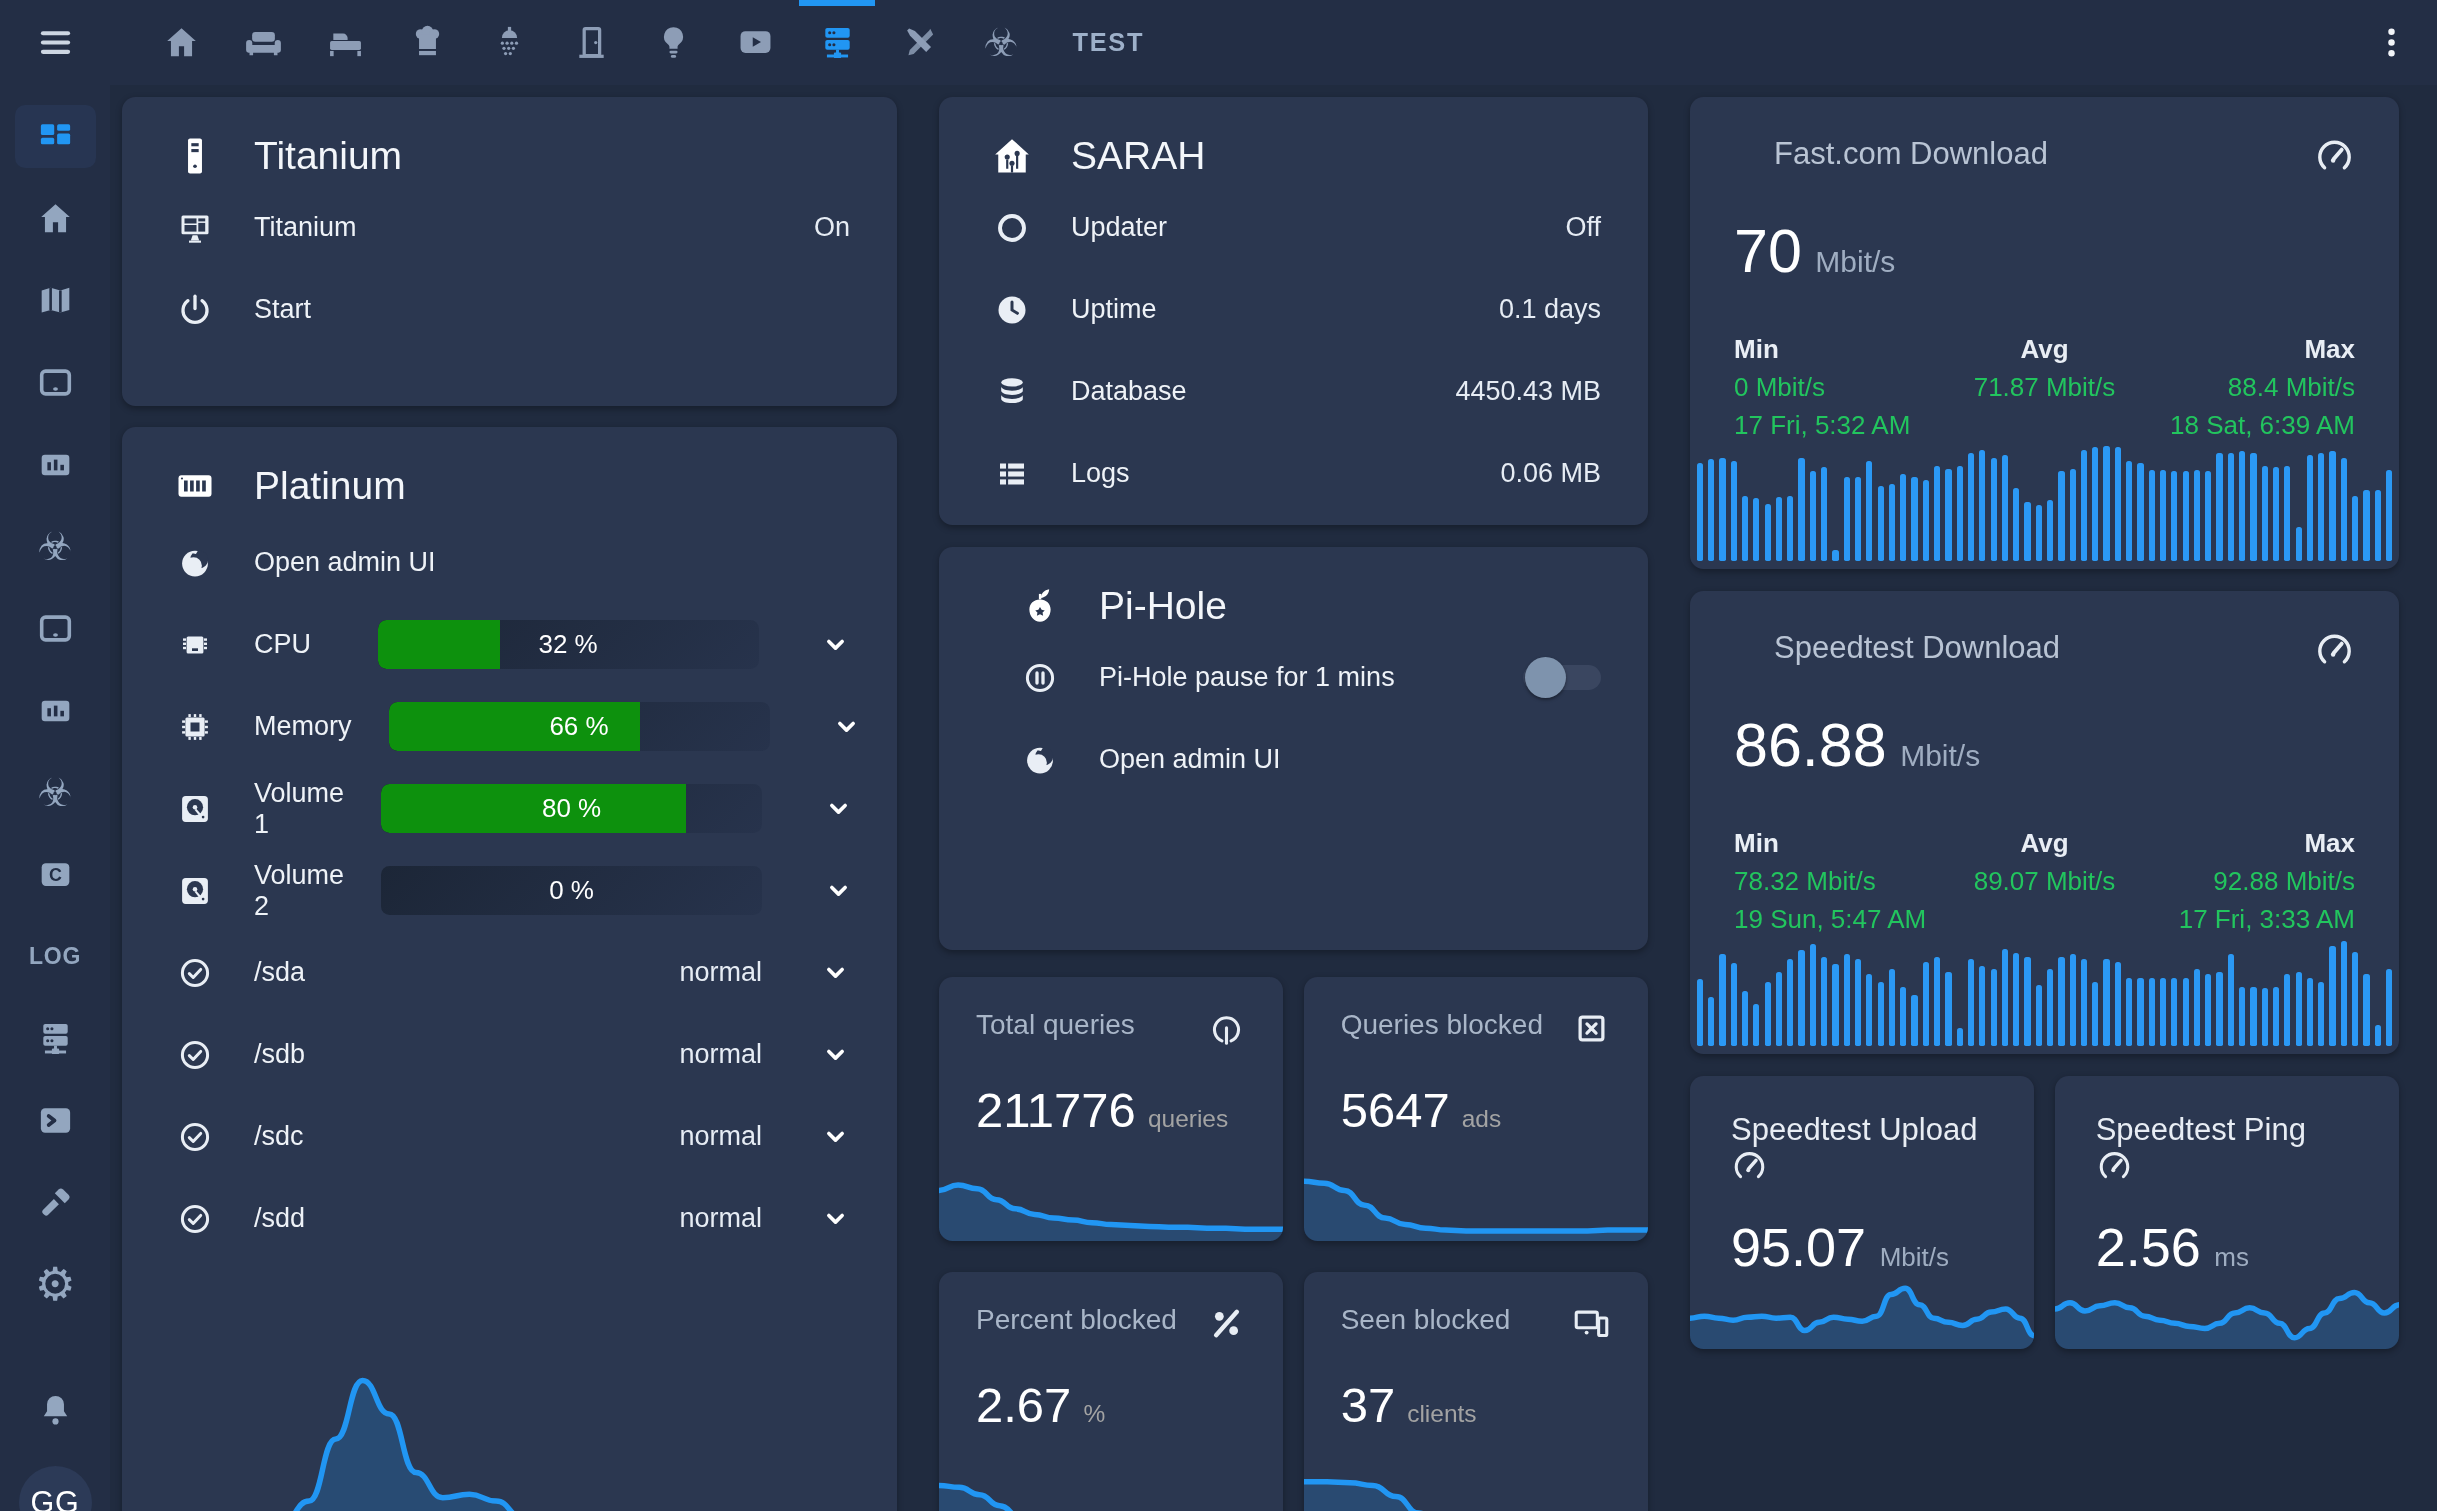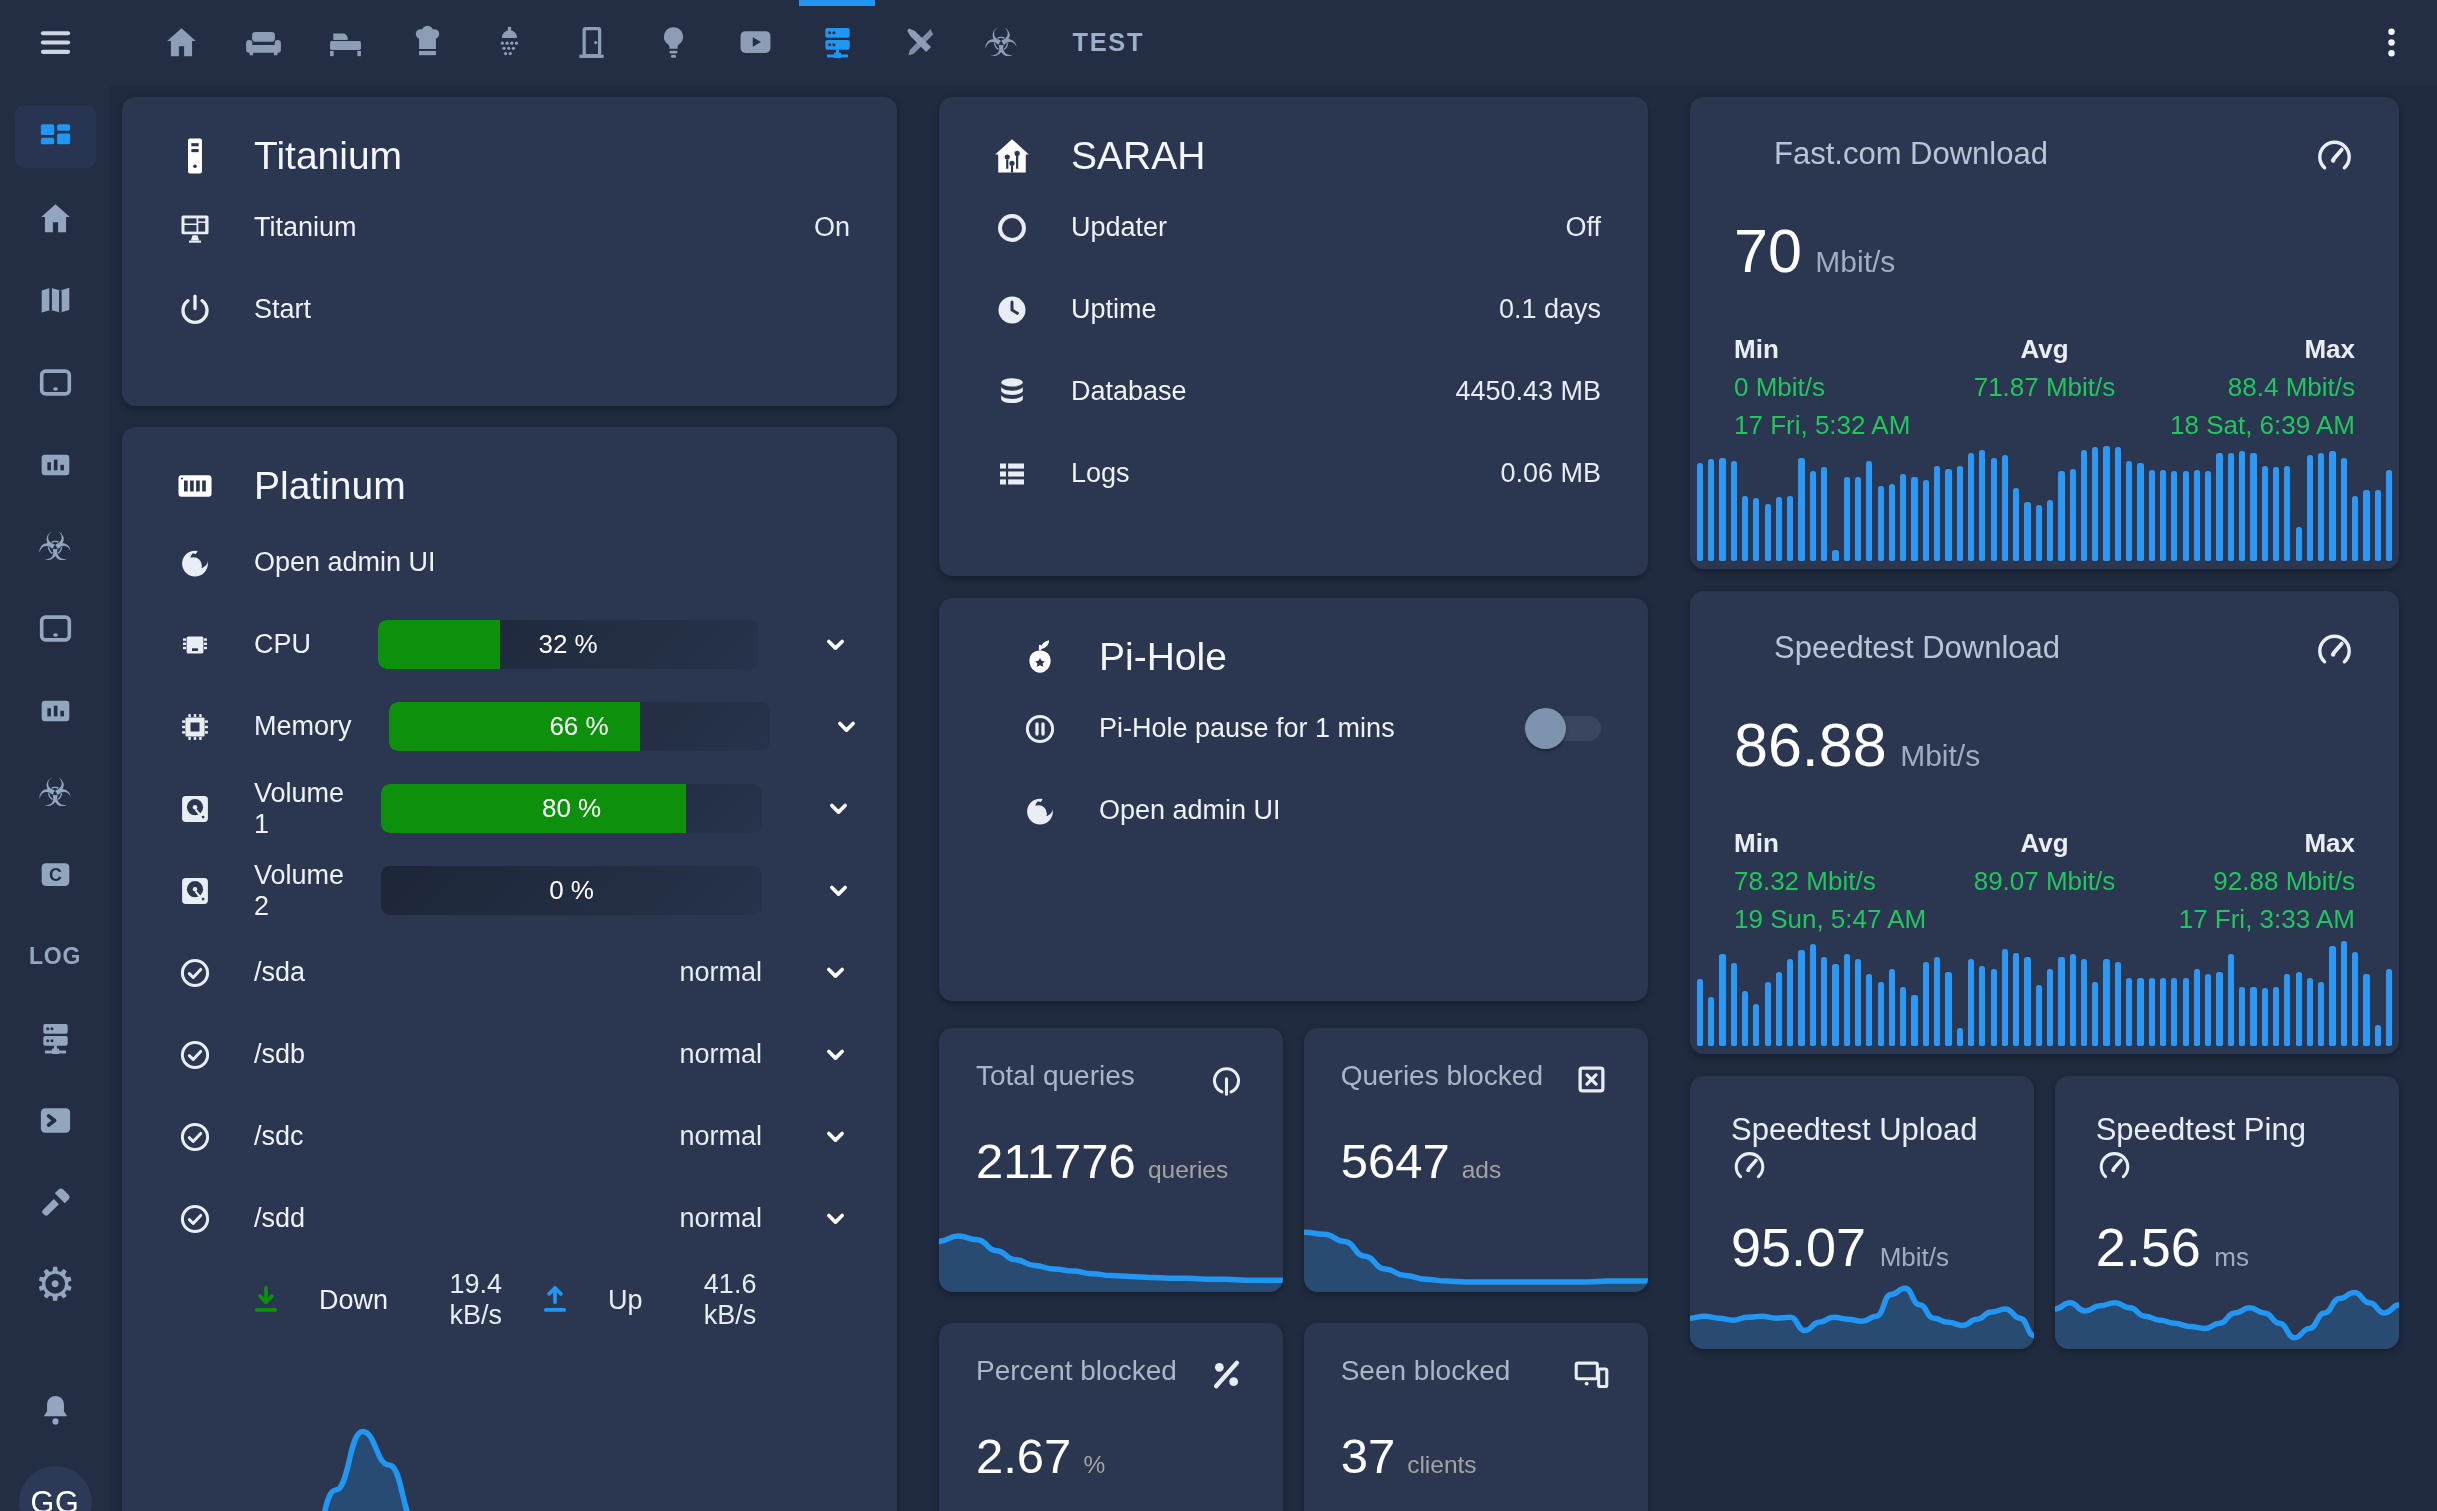--- a/index.html
+++ b/index.html
@@ -542,56 +542,32 @@
             </span>
           <span class="lbl">/sdd</span>
           <span class="disk-val">normal</span>
           <span class="chev disk-chev">
               <svg viewBox="0 0 24 24" fill="none" stroke="currentColor" stroke-width="3" stroke-linecap="round" stroke-linejoin="round">
                 <path d="M6.5 9.5 12 15l5.5-5.5"></path>
               </svg>
             </span>
         </div>
 
-        <div class="netrow">
-          <div class="netgroup down">
-            <span class="nic" style="color:var(--green)">
-                <svg viewBox="0 0 24 24" fill="none" stroke="currentColor" stroke-width="2.6" stroke-linecap="round" stroke-linejoin="round">
-                  <path d="M12 3.5v10"></path>
-                  <path d="M7.8 9.3 12 13.5l4.2-4.2"></path>
-                  <path d="M5.5 19h13"></path>
-                </svg>
-              </span>
-            <span>Down</span>
-            <span class="netval" style="margin-left:25.4px">19.4 kB/s</span>
-          </div>
-          <div class="netgroup up">
-            <span class="nic" style="color:var(--accent)">
-                <svg viewBox="0 0 24 24" fill="none" stroke="currentColor" stroke-width="2.6" stroke-linecap="round" stroke-linejoin="round">
-                  <path d="M12 13.5v-10"></path>
-                  <path d="M7.8 7.7 12 3.5l4.2 4.2"></path>
-                  <path d="M5.5 19h13"></path>
-                </svg>
-              </span>
-            <span>Up</span>
-            <span class="netval" style="margin-left:25.4px">41.6 kB/s</span>
-          </div>
-        </div>
         <div class="netchart">
             <svg viewBox="0 0 600 150" preserveAspectRatio="none">
               <path d="M0,144.6 C10.3,144.6 10.3,144.6 20.7,144.6 C31.0,144.6 31.0,144.6 41.4,144.6 C51.7,144.6 51.7,144.6 62.1,144.6 C72.4,144.6 72.4,144.6 82.8,144.6 C93.1,144.6 93.1,143.2 103.4,143.2 C113.8,143.2 113.8,139.1 124.1,139.1 C134.5,139.1 134.5,121.2 144.8,121.2 C155.2,121.2 155.2,70.1 165.5,70.1 C175.9,70.1 175.9,21.8 186.2,21.8 C196.6,21.8 196.6,49.4 206.9,49.4 C217.2,49.4 217.2,97.7 227.6,97.7 C237.9,97.7 237.9,118.4 248.3,118.4 C258.6,118.4 258.6,115.6 269.0,115.6 C279.3,115.6 279.3,121.2 289.7,121.2 C300.0,121.2 300.0,135.0 310.3,135.0 C320.7,135.0 320.7,141.9 331.0,141.9 C341.4,141.9 341.4,144.6 351.7,144.6 C362.1,144.6 362.1,144.6 372.4,144.6 C382.8,144.6 382.8,144.6 393.1,144.6 C403.4,144.6 403.4,144.6 413.8,144.6 C424.1,144.6 424.1,144.6 434.5,144.6 C444.8,144.6 444.8,144.6 455.2,144.6 C465.5,144.6 465.5,144.6 475.9,144.6 C486.2,144.6 486.2,144.6 496.6,144.6 C506.9,144.6 506.9,144.6 517.2,144.6 C527.6,144.6 527.6,144.6 537.9,144.6 C548.3,144.6 548.3,144.6 558.6,144.6 C569.0,144.6 569.0,144.6 579.3,144.6 C589.7,144.6 589.7,144.6 600.0,144.6 L600,150 L0,150 Z" fill="rgba(33,150,243,0.22)" stroke="none"></path>
               <path d="M0,144.6 C10.3,144.6 10.3,144.6 20.7,144.6 C31.0,144.6 31.0,144.6 41.4,144.6 C51.7,144.6 51.7,144.6 62.1,144.6 C72.4,144.6 72.4,144.6 82.8,144.6 C93.1,144.6 93.1,143.2 103.4,143.2 C113.8,143.2 113.8,139.1 124.1,139.1 C134.5,139.1 134.5,121.2 144.8,121.2 C155.2,121.2 155.2,70.1 165.5,70.1 C175.9,70.1 175.9,21.8 186.2,21.8 C196.6,21.8 196.6,49.4 206.9,49.4 C217.2,49.4 217.2,97.7 227.6,97.7 C237.9,97.7 237.9,118.4 248.3,118.4 C258.6,118.4 258.6,115.6 269.0,115.6 C279.3,115.6 279.3,121.2 289.7,121.2 C300.0,121.2 300.0,135.0 310.3,135.0 C320.7,135.0 320.7,141.9 331.0,141.9 C341.4,141.9 341.4,144.6 351.7,144.6 C362.1,144.6 362.1,144.6 372.4,144.6 C382.8,144.6 382.8,144.6 393.1,144.6 C403.4,144.6 403.4,144.6 413.8,144.6 C424.1,144.6 424.1,144.6 434.5,144.6 C444.8,144.6 444.8,144.6 455.2,144.6 C465.5,144.6 465.5,144.6 475.9,144.6 C486.2,144.6 486.2,144.6 496.6,144.6 C506.9,144.6 506.9,144.6 517.2,144.6 C527.6,144.6 527.6,144.6 537.9,144.6 C548.3,144.6 548.3,144.6 558.6,144.6 C569.0,144.6 569.0,144.6 579.3,144.6 C589.7,144.6 589.7,144.6 600.0,144.6" fill="none" stroke="#2196f3" stroke-width="5.5" stroke-linecap="round" vector-effect="non-scaling-stroke"></path>
               <path d="M0,143.9 C10.3,143.9 10.3,143.9 20.7,143.9 C31.0,143.9 31.0,143.9 41.4,143.9 C51.7,143.9 51.7,143.9 62.1,143.9 C72.4,143.9 72.4,143.9 82.8,143.9 C93.1,143.9 93.1,143.9 103.4,143.9 C113.8,143.9 113.8,143.9 124.1,143.9 C134.5,143.9 134.5,143.9 144.8,143.9 C155.2,143.9 155.2,143.9 165.5,143.9 C175.9,143.9 175.9,143.9 186.2,143.9 C196.6,143.9 196.6,143.9 206.9,143.9 C217.2,143.9 217.2,143.9 227.6,143.9 C237.9,143.9 237.9,143.9 248.3,143.9 C258.6,143.9 258.6,143.9 269.0,143.9 C279.3,143.9 279.3,143.9 289.7,143.9 C300.0,143.9 300.0,143.9 310.3,143.9 C320.7,143.9 320.7,143.9 331.0,143.9 C341.4,143.9 341.4,143.9 351.7,143.9 C362.1,143.9 362.1,143.9 372.4,143.9 C382.8,143.9 382.8,143.9 393.1,143.9 C403.4,143.9 403.4,143.9 413.8,143.9 C424.1,143.9 424.1,143.9 434.5,143.9 C444.8,143.9 444.8,143.9 455.2,143.9 C465.5,143.9 465.5,143.9 475.9,143.9 C486.2,143.9 486.2,143.9 496.6,143.9 C506.9,143.9 506.9,143.9 517.2,143.9 C527.6,143.9 527.6,143.9 537.9,143.9 C548.3,143.9 548.3,143.9 558.6,143.9 C569.0,143.9 569.0,143.9 579.3,143.9 C589.7,143.9 589.7,143.9 600.0,143.9" fill="none" stroke="#0d910d" stroke-width="5.5" stroke-linecap="round" vector-effect="non-scaling-stroke"></path>
             </svg>
           </div>
       </article>
     </section>
 
     <section class="col">
-      <article class="card" style="height:479px;">
+      <article class="card" style="height:428px;">
         <div class="ehead">
           <svg viewBox="0 0 24 24" fill="currentColor">
               <path d="M12 2.8 2.8 11.2h1.7V21h15V11.2h1.7z"></path>
               <circle cx="9.4" cy="12.6" r="1.4" fill="#2b3750"></circle>
               <circle cx="14.8" cy="10.6" r="1.4" fill="#2b3750"></circle>
               <circle cx="12" cy="16" r="1.4" fill="#2b3750"></circle>
               <path d="M9.4 14v5M14.8 12v7M12 17.4V21" stroke="#2b3750" stroke-width="1.2"></path>
             </svg>
           <h2>SARAH</h2>
         </div>

